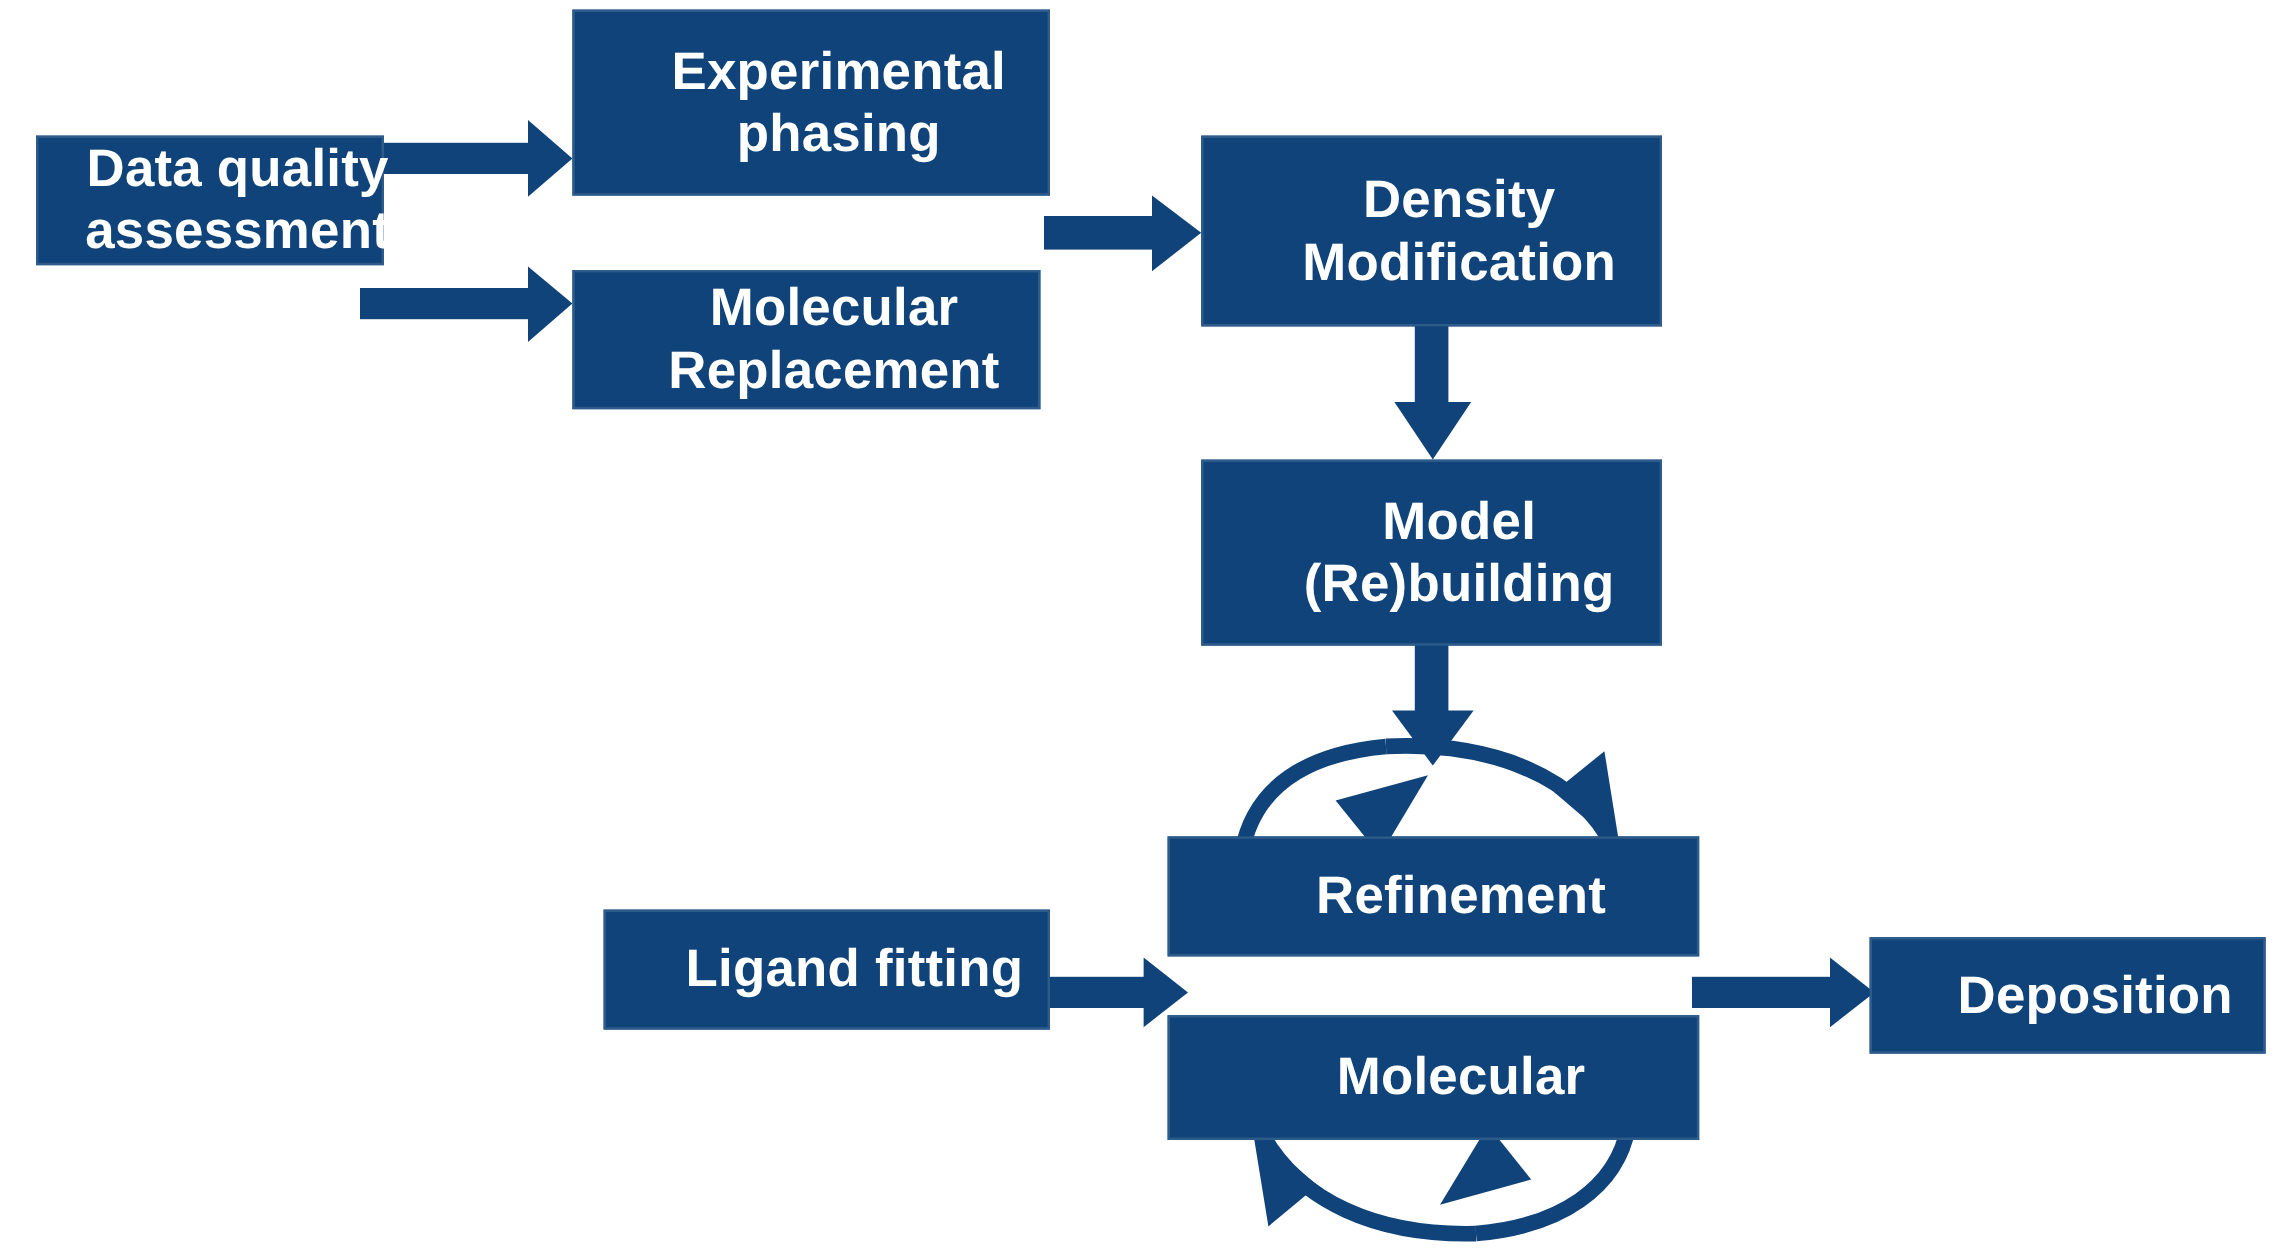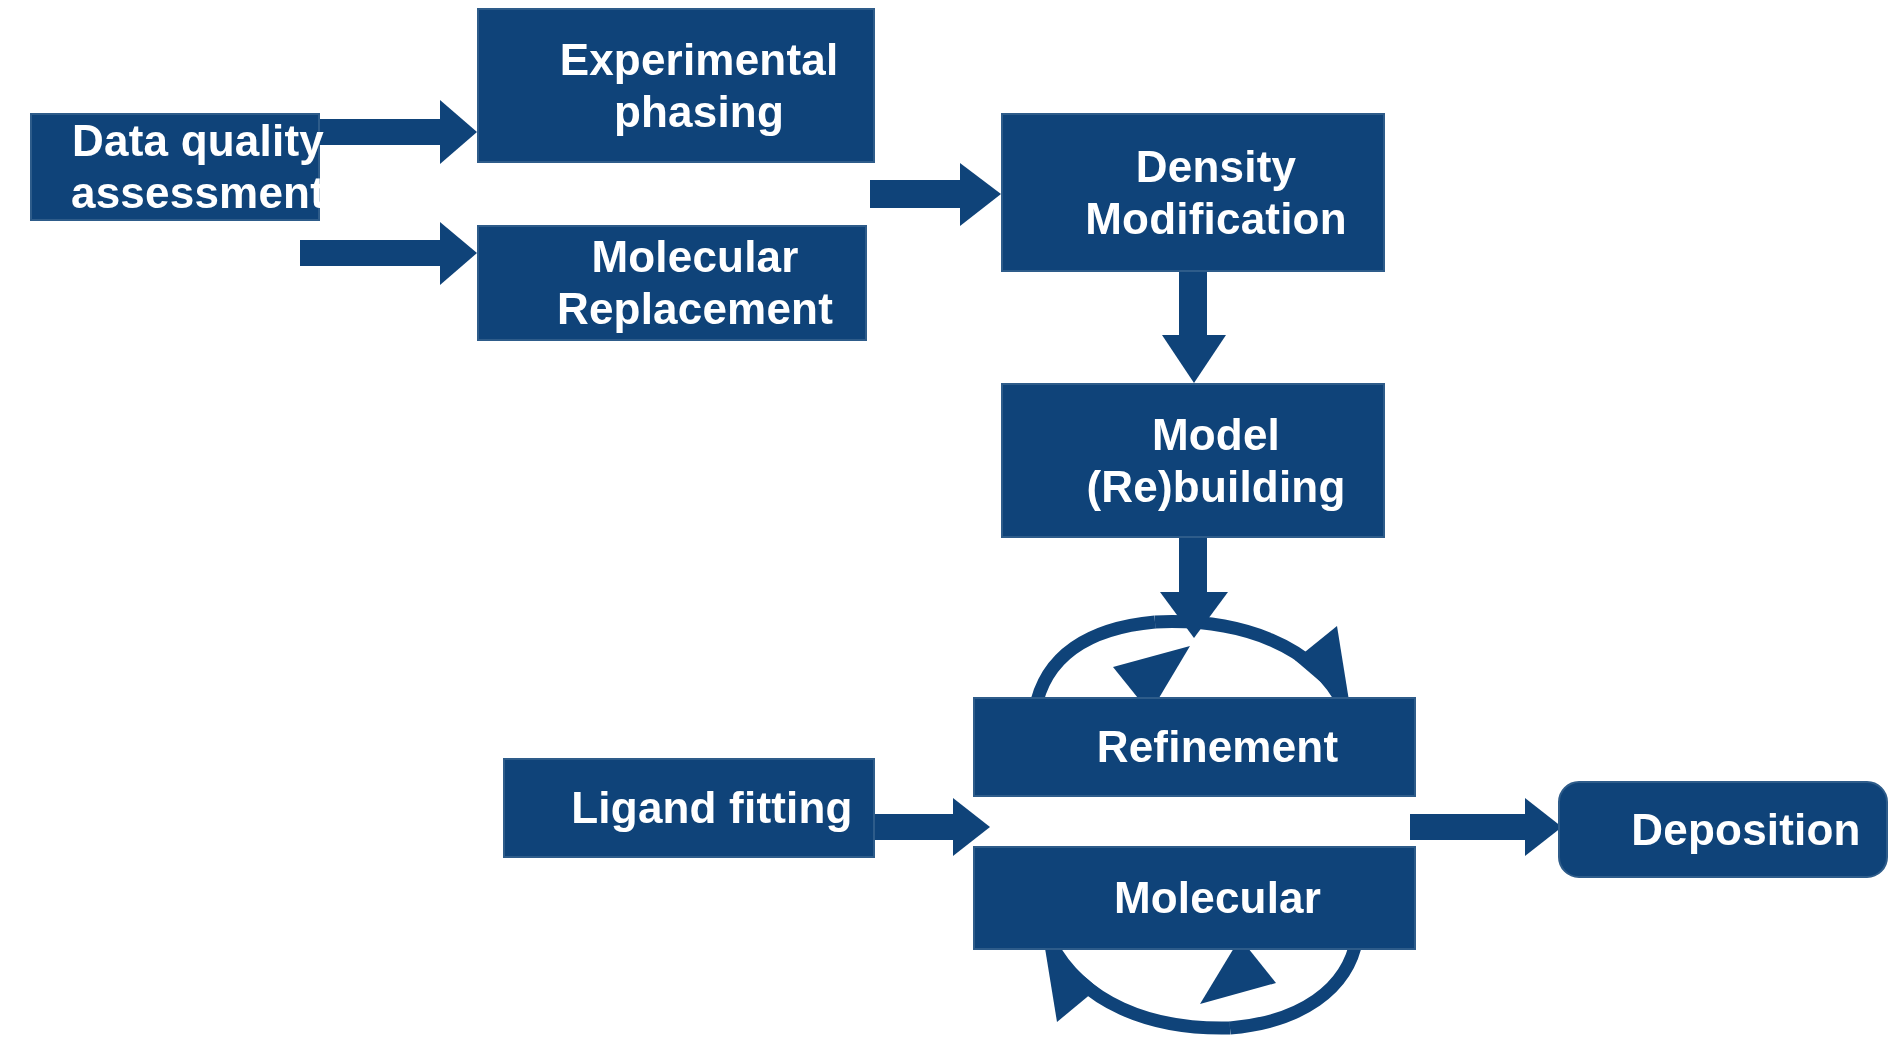--- a/index.html
+++ b/index.html
@@ -119,15 +119,15 @@
 phasing</div>
   <div class="node" style="left: 477px; top: 225px; width: 390px; height: 116px; font-size: 44px; background: rgb(15, 67, 121); border-color: rgb(46, 92, 138); color: rgb(255, 255, 255);">Molecular
 Replacement</div>
   <div class="node" style="left: 1001px; top: 383px; width: 384px; height: 155px; font-size: 44px; background: rgb(15, 67, 121); border-color: rgb(46, 92, 138); color: rgb(255, 255, 255);">Model
 (Re)building</div>
   <div class="node" style="left: 1001px; top: 113px; width: 384px; height: 159px; font-size: 44px; background: rgb(15, 67, 121); border-color: rgb(46, 92, 138); color: rgb(255, 255, 255);">Density
 Modification</div>
   <div class="node cycle-node" style="left: 973px; top: 697px; width: 443px; height: 100px; font-size: 44px; background: rgb(15, 67, 121); border-color: rgb(46, 92, 138); color: rgb(255, 255, 255);">Refinement</div>
   <div class="node cycle-node" style="left: 973px; top: 846px; width: 443px; height: 104px; font-size: 44px; background: rgb(15, 67, 121); border-color: rgb(46, 92, 138); color: rgb(255, 255, 255);">Molecular</div>
   <div class="node" style="left: 475px; top: 758px; width: 372px; height: 100px; font-size: 44px; background: rgb(15, 67, 121); border-color: rgb(46, 92, 138); color: rgb(255, 255, 255); margin-left: 28px;">Ligand fitting</div>
-  <div class="node" style="left: 1558px; top: 781px; width: 330px; height: 97px; font-size: 44px; background: rgb(15, 67, 121); border-color: rgb(46, 92, 138); color: rgb(255, 255, 255); border-radius: 21px;">Deposition</div>
+  <div class="node" style="left: 1558px; top: 781px; width: 330px; height: 97px; font-size: 44px; background: rgb(15, 67, 121); border-color: rgb(46, 92, 138); color: rgb(255, 255, 255);">Deposition</div>
 
 </div>
 
 </body></html>

